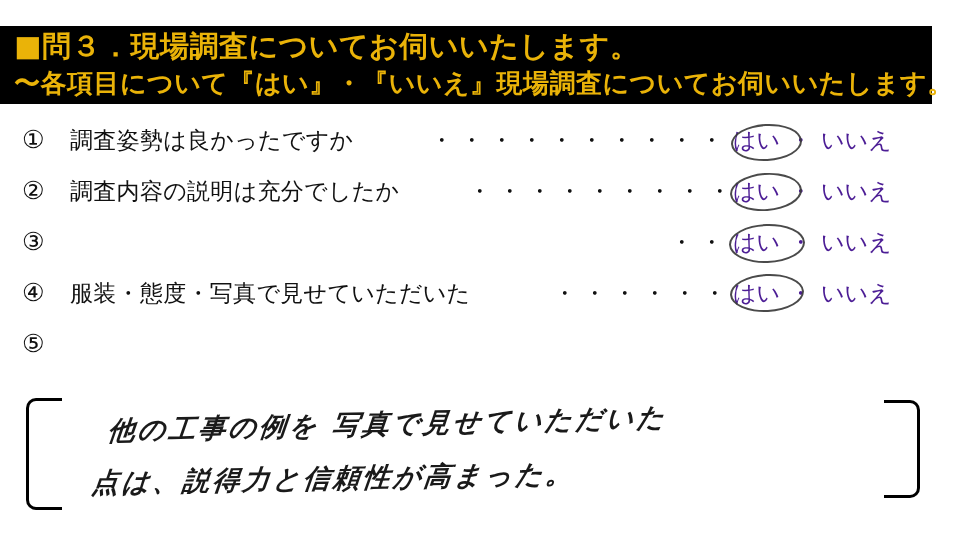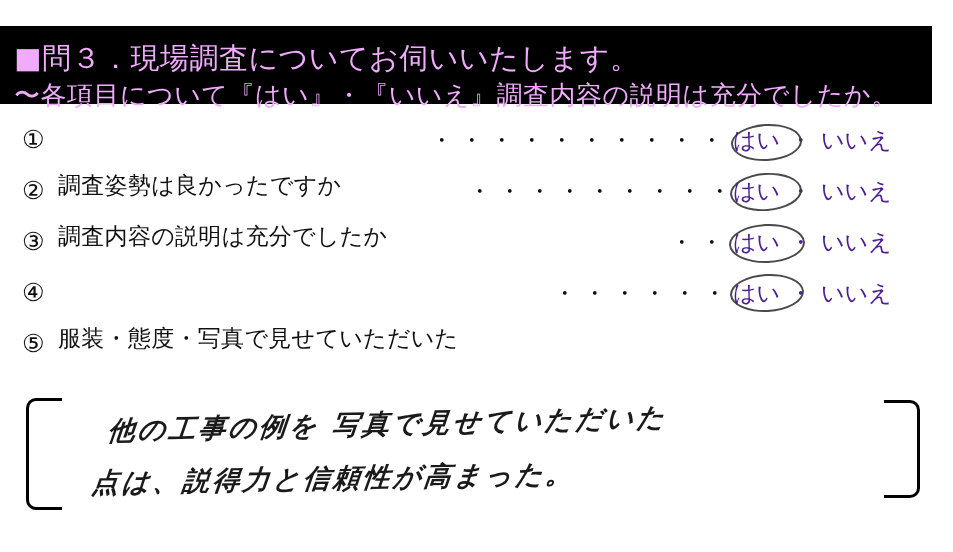--- a/index.html
+++ b/index.html
@@ -19,50 +19,48 @@
     width:932px;height:78px;
     background:#000000;
     color:#ffffff;
     box-sizing:border-box;
     padding:0;
   }
   .banner-line{
     position:absolute;
     left:14px;
     white-space:nowrap;
-    font-weight:400;
+    font-weight:700;
     letter-spacing:0.5px;
-    color:#f0abfc;
-    margin-top:12px;
+    color:#eab308;
   }
   .banner-line1{top:1px;font-size:29px;line-height:38px;}
   .banner-line2{top:38px;font-size:26px;line-height:38px;}
 
   
   .q-row{
     position:absolute;
     left:0;
     width:953px;
     height:40px;
     color:#111111;
   }
   .q-num{
     position:absolute;
     left:22px;top:0;
     font-size:25px;line-height:40px;
     color:#111;
   }
   .q-text{
     position:absolute;
-    left:58px;top:0;
+    left:70px;top:0;
     font-size:23px;line-height:40px;
     white-space:nowrap;
     color:#111;
     letter-spacing:0.3px;
-    margin-top:45px;
   }
   .dots{
     position:absolute;
     top:0;
     font-size:23px;line-height:40px;
     letter-spacing:7px;
     white-space:nowrap;
     color:#111;
   }
   .ans{
@@ -127,21 +125,21 @@
     transform:rotate(-1.1deg) skewX(-7deg);
   }
 </style>
 </head>
 <body>
 
 <div id="sheet">
 
   <div class="banner">
     <div class="banner-line banner-line1">■問３．現場調査についてお伺いいたします。</div>
-    <div class="banner-line banner-line2">〜各項目について『はい』・『いいえ』調査内容の説明は充分でしたか。</div>
+    <div class="banner-line banner-line2">〜各項目について『はい』・『いいえ』現場調査についてお伺いいたします。</div>
   </div>
 
   <div class="q-row" style="top:120px;">
     <span class="q-num">①</span>
     <span class="q-text">調査姿勢は良かったですか</span>
     <span class="dots" style="left:430px;">・・・・・・・・・・</span>
     <span class="ans" style="left:733px;">
       <span class="yes">はい</span><span class="sep">・</span><span>いいえ</span>
     </span>
     <span class="circle-mark" style="left:731px;top:4px;width:67px;height:33px;transform:rotate(-3deg);"></span>

